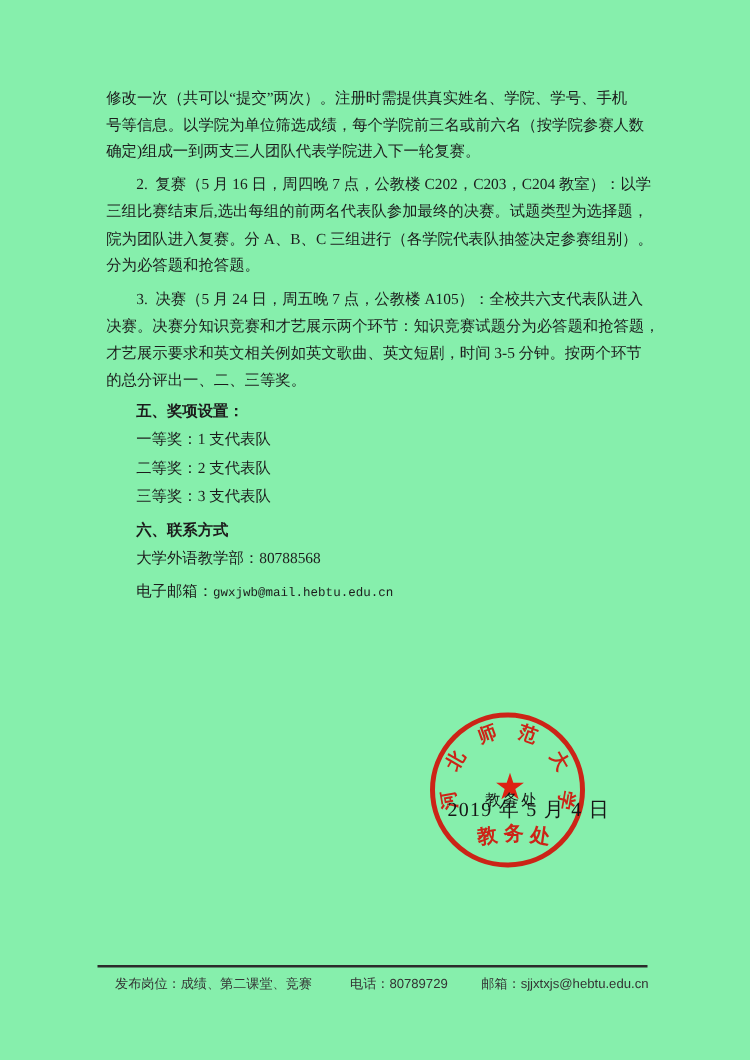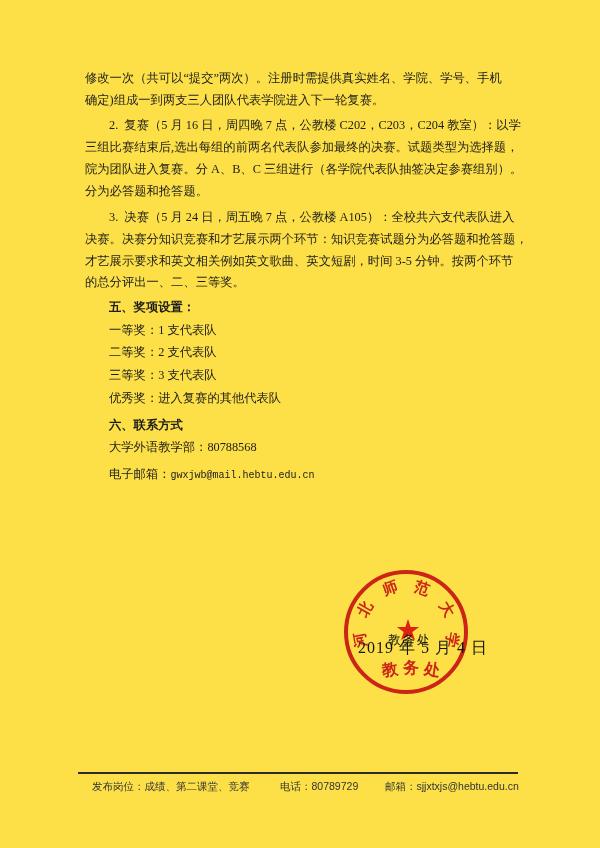--- a/index.html
+++ b/index.html
@@ -1,19 +1,19 @@
 <!DOCTYPE html>
 <html><head>
 <meta charset="utf-8">
 <style>
   * { margin:0; padding:0; box-sizing:border-box; }
   html,body { background:#e8e8e8; }
   .page {
     position:relative; width:600px; height:848px; margin:0 auto;
-    background:#fde047; overflow:hidden;
+    background:#86efac; overflow:hidden;
     font-family:"Liberation Serif","DejaVu Serif",serif;
     color:#1c1c1c;
   }
   .content {
     position:absolute; left:85px; top:68px; width:436px;
     font-size:12.3px; line-height:21.7px;
   }
   .line { white-space:pre; }
   .indent { padding-left:24px; }
   .p2 { margin-top:4px; }
@@ -64,20 +64,21 @@
 </style>
 </head>
 <body>
 
 <div class="page">
 
   <div class="content">
 
     <div class="para">
       <div class="line">修改一次（共可以“提交”两次）。注册时需提供真实姓名、学院、学号、手机</div>
+      <div class="line">号等信息。以学院为单位筛选成绩，每个学院前三名或前六名（按学院参赛人数</div>
       <div class="line">确定)组成一到两支三人团队代表学院进入下一轮复赛。</div>
     </div>
 
     <div class="para p2">
       <div class="line indent">2.  复赛（5 月 16 日，周四晚 7 点，公教楼 C202，C203，C204 教室）：以学</div>
       <div class="line">三组比赛结束后,选出每组的前两名代表队参加最终的决赛。试题类型为选择题，</div>
       <div class="line">院为团队进入复赛。分 A、B、C 三组进行（各学院代表队抽签决定参赛组别）。</div>
       <div class="line">分为必答题和抢答题。</div>
     </div>
 
@@ -86,21 +87,20 @@
       <div class="line">决赛。决赛分知识竞赛和才艺展示两个环节：知识竞赛试题分为必答题和抢答题，</div>
       <div class="line">才艺展示要求和英文相关例如英文歌曲、英文短剧，时间 3-5 分钟。按两个环节</div>
       <div class="line">的总分评出一、二、三等奖。</div>
     </div>
 
     <div class="line indent awards-heading">五、奖项设置：</div>
     <div class="awards">
       <div class="line indent">一等奖：1 支代表队</div>
       <div class="line indent">二等奖：2 支代表队</div>
       <div class="line indent">三等奖：3 支代表队</div>
-      <div class="line indent">优秀奖：进入复赛的其他代表队</div>
     </div>
 
     <div class="line indent contact-heading">六、联系方式</div>
     <div class="line indent">大学外语教学部：80788568</div>
     <div class="line indent contact-line2"><span>电子邮箱：</span><span class="mono">gwxjwb@mail.hebtu.edu.cn</span></div>
 
   </div>
 
   <div class="seal">
     <div class="seal-ring"></div>

